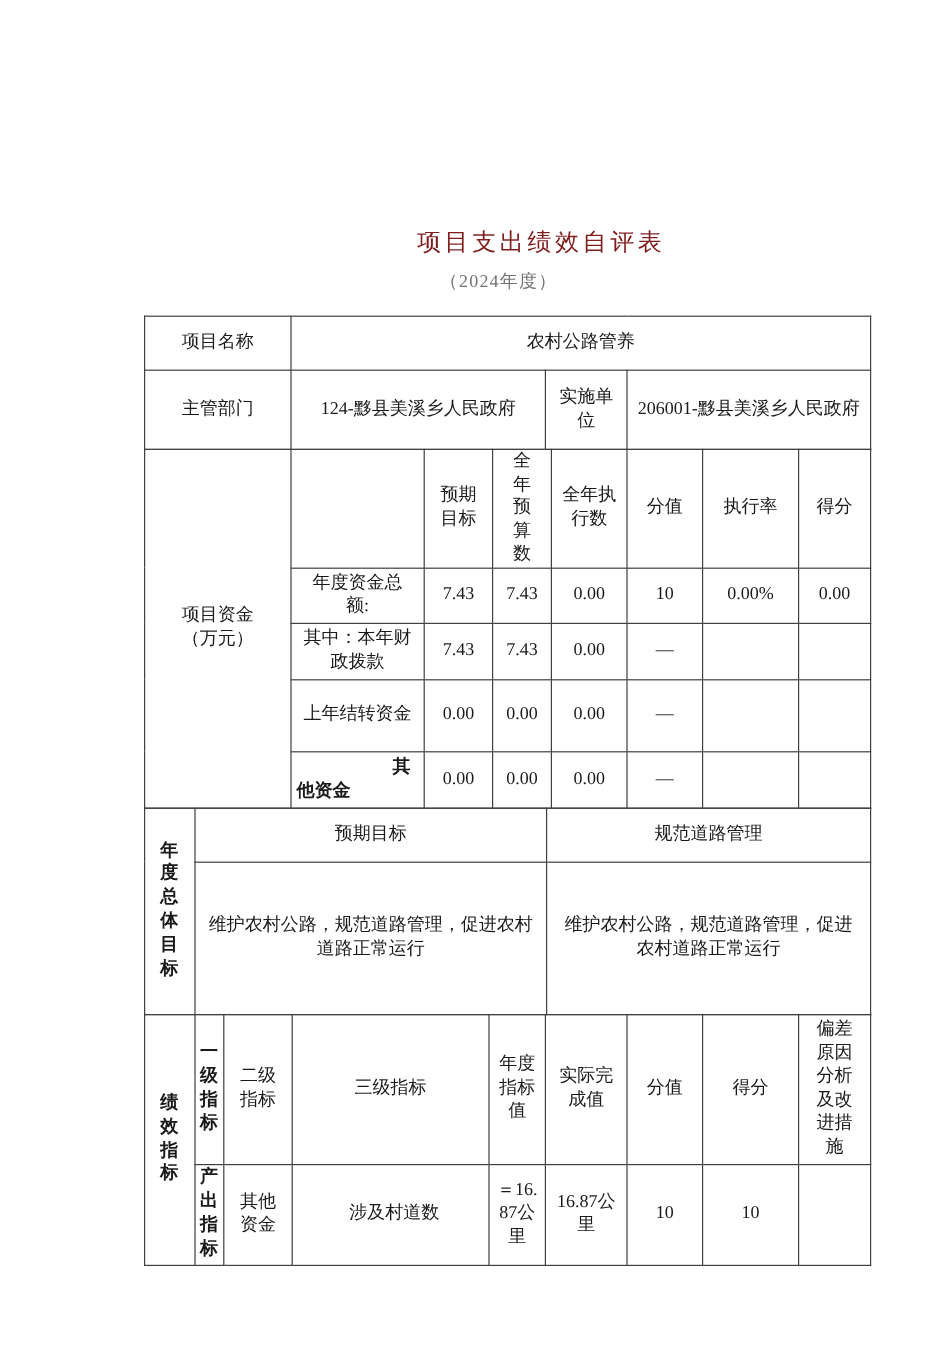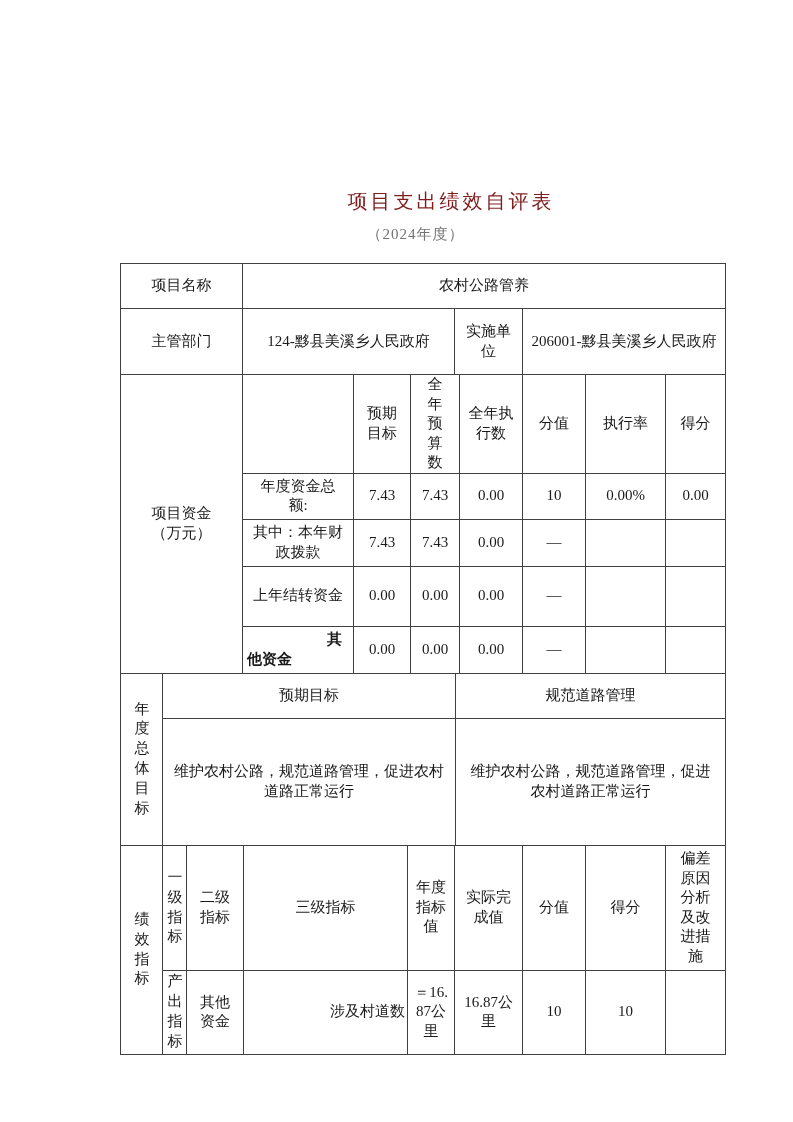--- a/index.html
+++ b/index.html
@@ -34,27 +34,27 @@
   .h45 { height: 45px; } .h43 { height: 60px; } .h66 { height: 66px; }
   .h46 { height: 46px; } .h47 { height: 47px; } .h127 { height: 127px; }
   .h125 { height: 125px; } .h84 { height: 84px; }
   
   .p6  { padding: 0 6px; }
   .p8  { padding: 13px 8px; }
   .p11 { padding: 0 11px; word-break: break-all; }
   .p12 { padding: 0 12px; word-break: break-all; }
   .p28 { padding: 0 28px; word-break: break-all; }
   .wrap2 { word-break: break-all; }
-  .left { text-align: right; padding-left: 8px; }
+  .left { text-align: center; padding-left: 8px; }
   .other-funds { text-align: left; padding: 0 4px; text-indent: 80px; word-break: break-all; font-weight: bold; }
   .num-wrap { padding: 0 4px; word-break: break-all; }
   .goal-cell { padding: 0 8px; margin-top: 10px; }
   .vtext {
     display: inline-block; width: 1.05em;
-    word-break: break-all; text-align: right; line-height: 1.32;
+    word-break: break-all; text-align: left; line-height: 1.32; font-weight: bold;
   }
 </style>
 </head>
 <body>
 
 <div class="page-title">项目支出绩效自评表</div>
 <div class="page-subtitle">（2024年度）</div>
 
 <div class="doc">
 

